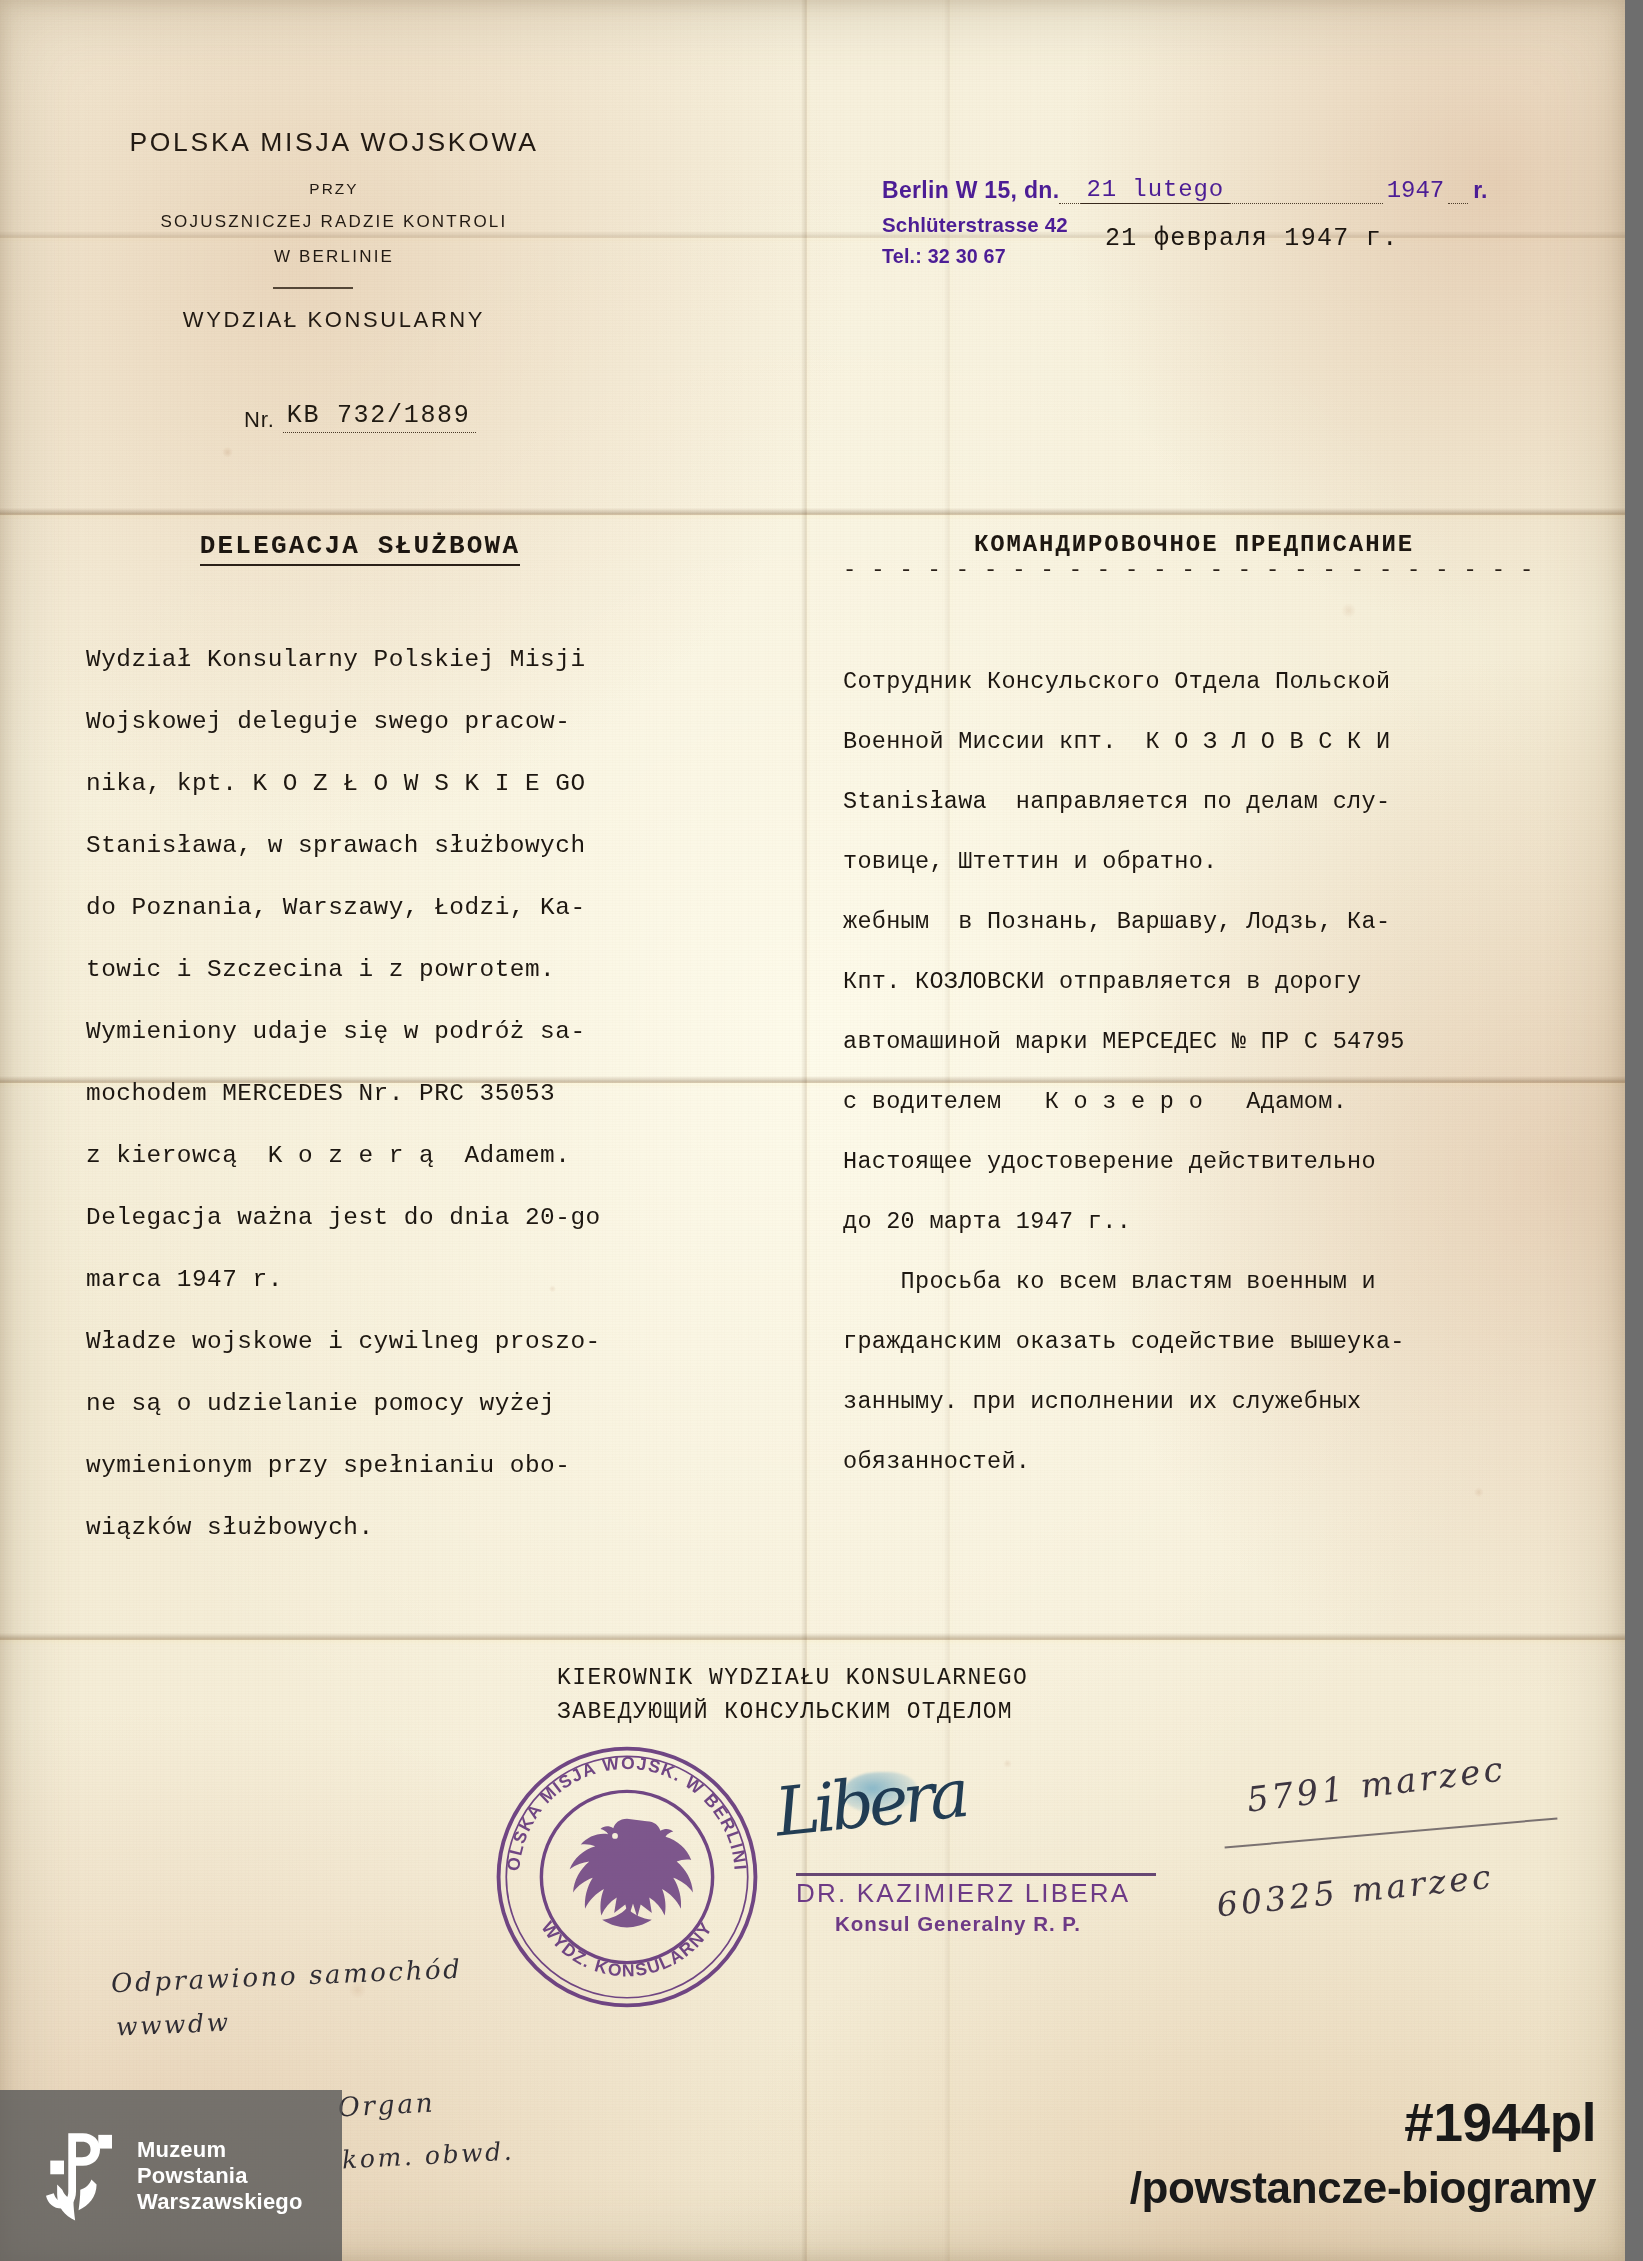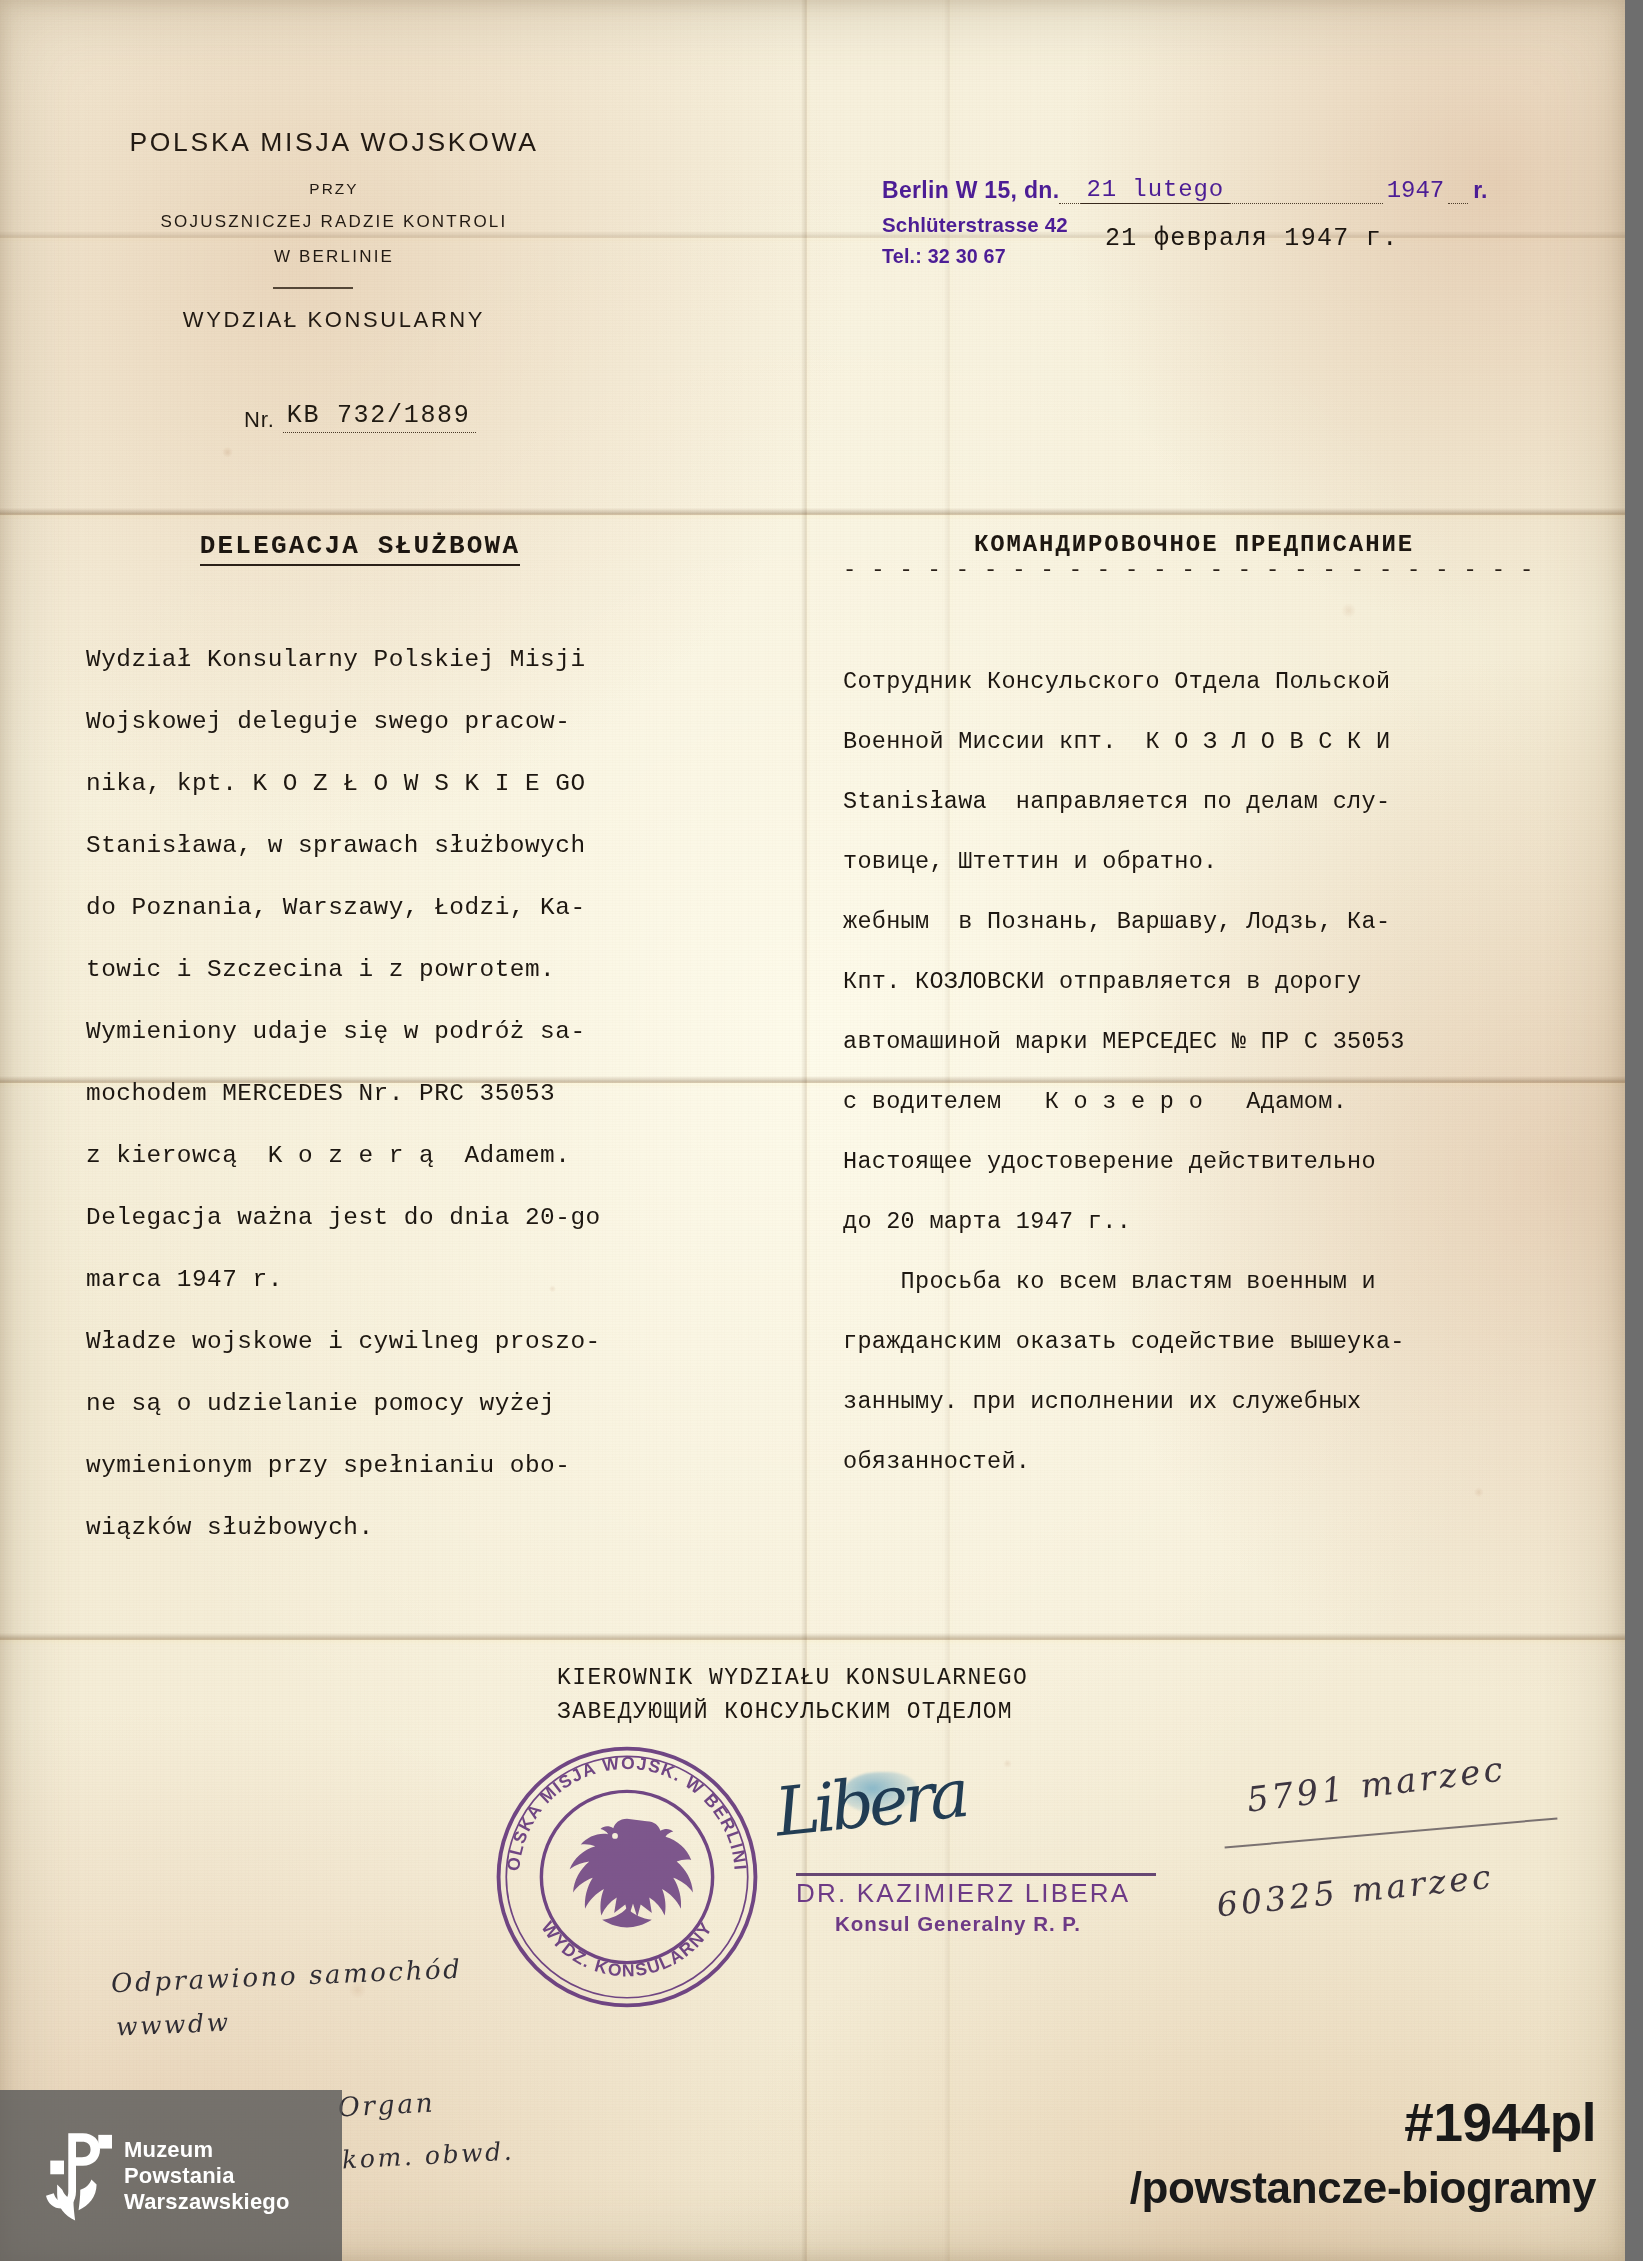--- a/index.html
+++ b/index.html
@@ -118,21 +118,21 @@
   .hw-r1{left:1246px;top:1764px;font-size:34px;letter-spacing:3.4px;transform:rotate(-7deg);color:#2a2230;}
   .hw-r2{left:1216px;top:1871px;font-size:33px;letter-spacing:3.4px;transform:rotate(-6deg);color:#2a2230;}
   .hw-rule{position:absolute;left:1224px;top:1832px;width:334px;height:1.7px;background:#2a2230;opacity:.6;transform:rotate(-5deg);}
   .sig-scrawl{position:absolute;left:775px;top:1764px;font-family:"DejaVu Serif",serif;font-style:italic;
               font-size:67px;color:#13304a;transform:rotate(-6deg);opacity:.93;letter-spacing:-5.1px;}
   .ink-blot{position:absolute;left:843px;top:1772px;width:74px;height:41px;border-radius:50% 40% 55% 45%;
             background:radial-gradient(ellipse at 40% 40%, rgba(72,150,190,.62), rgba(72,150,190,.10) 72%);filter:blur(1.3px);}
 
   
   .wm-museum{position:absolute;left:0;bottom:0;width:342px;height:171px;background:rgba(88,88,88,.80);
-             display:flex;align-items:center;gap:5px;padding-left:45px;}
+             display:flex;align-items:center;gap:18px;padding-left:45px;}
   .kotwica{width:74px;height:96px;flex:0 0 auto;}
   .kotwica svg{width:100%;height:100%;display:block;}
   .wm-museum-txt{color:#fff;font-size:22px;line-height:26px;font-weight:700;letter-spacing:0.2px;}
 
   .wm-hash{position:absolute;right:29px;bottom:110px;color:#1a1a1a;font-size:53px;font-weight:700;
            letter-spacing:-0.4px;text-align:right;line-height:57px;}
   .wm-path{position:absolute;right:29px;bottom:45px;color:#1a1a1a;font-size:44px;font-weight:700;
            letter-spacing:-0.4px;text-align:right;line-height:57px;}
 
   .edge{position:absolute;inset:0;pointer-events:none;
@@ -207,21 +207,21 @@
       <span class="hd-ru">КОМАНДИРОВОЧНОЕ ПРЕДПИСАНИЕ</span>
       <div class="hd-dash">- - - - - - - - - - - - - - - - - - - - - - - - - - - - -</div>
     </div>
     <div class="body-ru">
       <div class="ln">Сотрудник Консульского Отдела Польской</div>
       <div class="ln">Военной Миссии кпт.  К О З Л О В С К И</div>
       <div class="ln">Stanisława  направляется по делам слу-</div>
       <div class="ln">товице, Штеттин и обратно.</div>
       <div class="ln">жебным  в Познань, Варшаву, Лодзь, Ка-</div>
       <div class="ln">Кпт. КОЗЛОВСКИ отправляется в дорогу</div>
-      <div class="ln">автомашиной марки МЕРСЕДЕС № ПР С 35053</div>
+      <div class="ln">автомашиной марки МЕРСЕДЕС № ПР С 54795</div>
       <div class="ln">с водителем   К о з е р о   Адамом.</div>
       <div class="ln">Настоящее удостоверение действительно</div>
       <div class="ln">до 20 марта 1947 г..</div>
       <div class="ln">    Просьба ко всем властям военным и</div>
       <div class="ln">гражданским оказать содействие вышеука-</div>
       <div class="ln">занныму. при исполнении их служебных</div>
       <div class="ln">обязанностей.</div>
     </div>
   </div>
 

